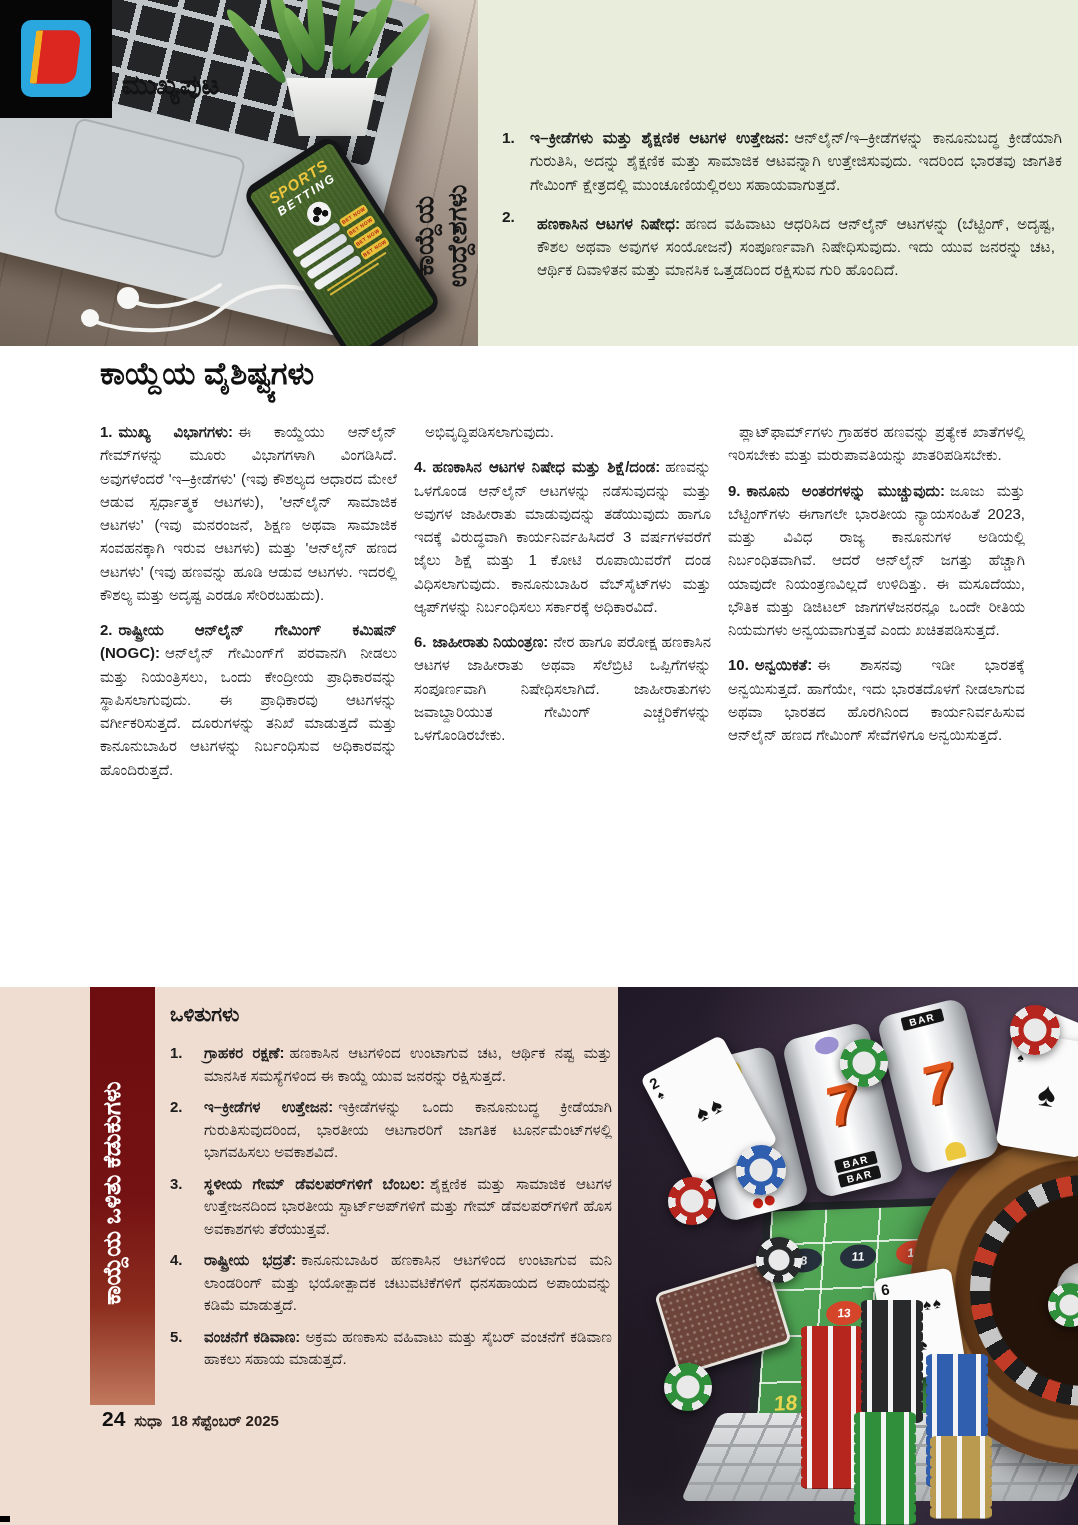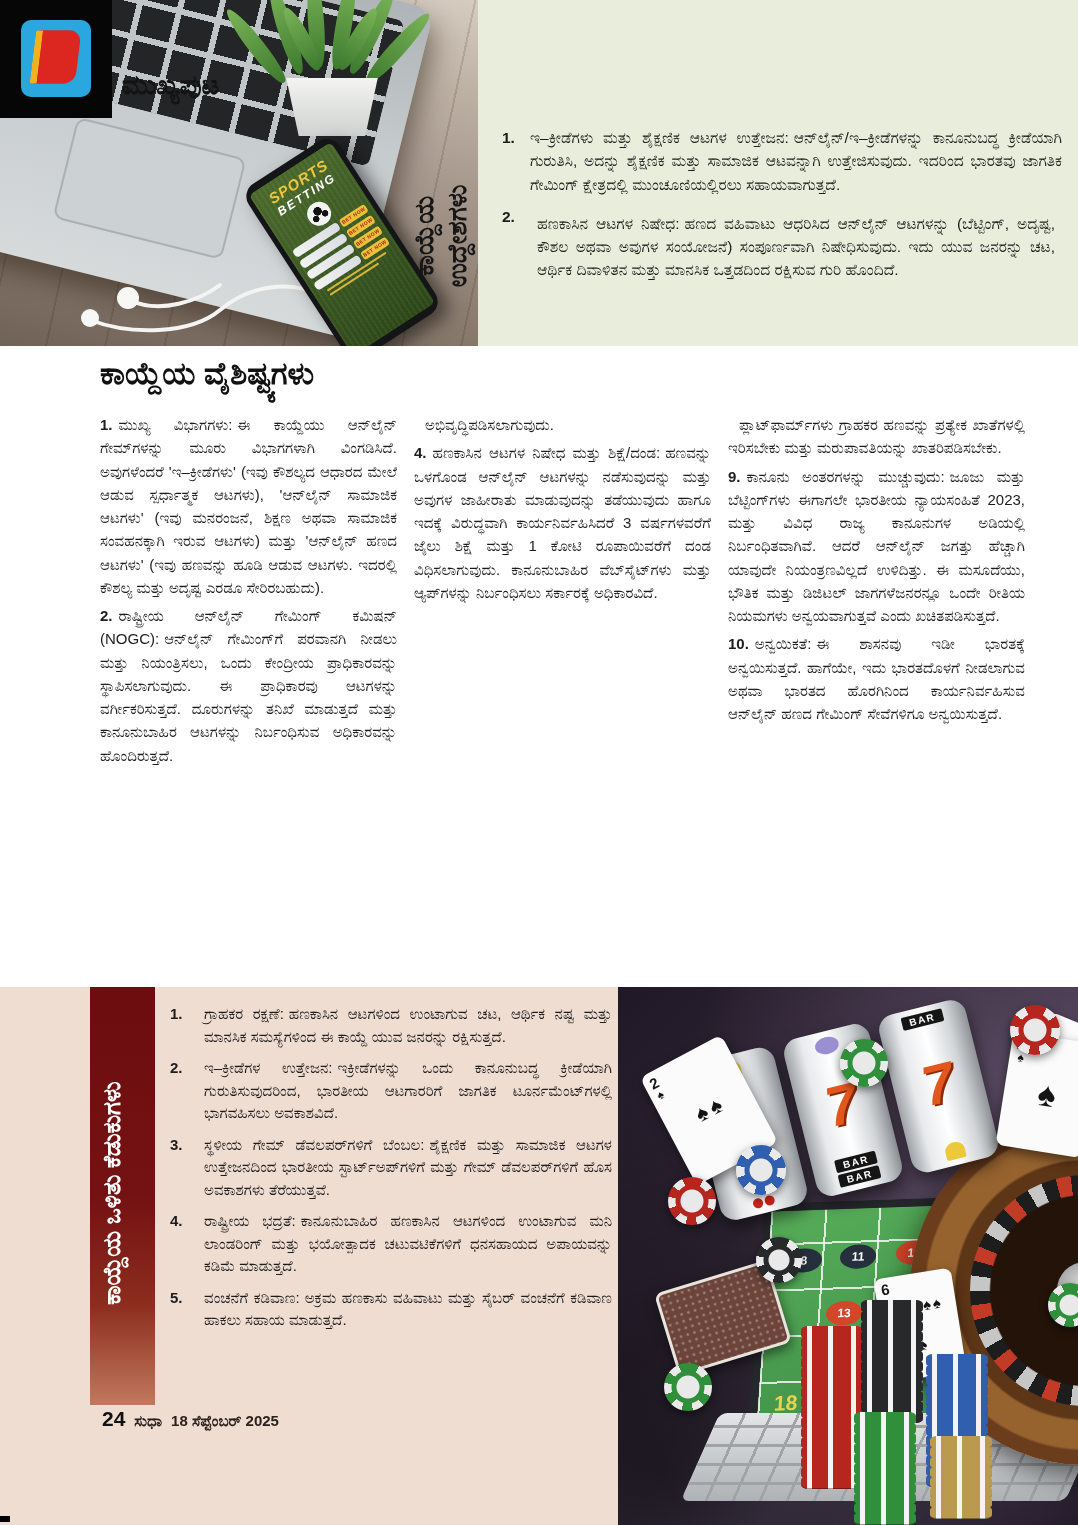--- a/index.html
+++ b/index.html
@@ -46,28 +46,28 @@
   .logo-box{position:absolute;left:0;top:0;width:112px;height:118px;background:#060606;}
   .logo-blue{position:absolute;left:21px;top:20px;width:70px;height:77px;background:#2ba7e0;border-radius:10px;}
   .logo-book{position:absolute;left:12px;top:10px;width:38px;height:54px;background:#dc2620;
     border-left:7px solid #f2b21f;border-radius:3px 12px 12px 3px;transform:rotate(7deg) skewY(-7deg);}
   .masthead{position:absolute;left:122px;top:70px;font-size:27px;font-weight:bold;color:#131313;}
   .v-title-top{position:absolute;left:408px;top:352px;transform:rotate(-90deg);transform-origin:0 0;
     width:232px;text-align:center;font-weight:bold;font-size:26px;line-height:1.25;color:#161616;}
   .objectives{position:absolute;left:502px;top:126px;width:560px;height:212px;overflow:hidden;}
   .obj-item{display:flex;gap:8px;margin-bottom:9px;font-size:15.5px;line-height:1.5;text-align:justify;}
   .obj-num{font-weight:bold;min-width:20px;}
-  .lead{font-weight:normal;margin-right:5px;}
+  .lead{font-weight:bold;margin-right:5px;}
 
   
   .article{position:absolute;left:0;top:346px;width:1078px;height:641px;background:#fff;}
   .a-title{position:absolute;left:100px;top:10px;font-size:31px;font-weight:bold;color:#111;margin:0;}
   .cols{position:absolute;left:100px;top:62px;width:925px;height:566px;display:flex;gap:17px;}
   .col{width:297px;height:566px;overflow:hidden;font-size:15px;line-height:1.55;text-align:justify;}
-  .col p{margin:5px 0 2px 0;}
+  .col p{margin:12px 0 2px 0;}
   .pnum{font-weight:bold;margin-right:6px;}
 
   
   .pros{position:absolute;left:0;top:987px;width:1078px;height:538px;background:#f0ddd2;}
   .maroon{position:absolute;left:90px;top:0;width:65px;height:418px;
     background:linear-gradient(180deg,#6d0d0f 0%,#741113 50%,#8c2d1e 76%,#c1795d 100%);}
   .v-title-bottom{position:absolute;left:8px;top:404px;transform:rotate(-90deg);transform-origin:0 0;
     width:396px;text-align:center;color:#fff;font-weight:bold;font-size:24px;white-space:nowrap;}
   .pros-body{position:absolute;left:170px;top:16px;width:442px;height:400px;overflow:hidden;}
   .pros-h{font-size:20px;font-weight:bold;margin:0 0 16px 0;color:#1a1a1a;}
@@ -233,40 +233,42 @@
           <p class="para"><b class="pnum">2.</b><b class="lead">ರಾಷ್ಟ್ರೀಯ ಆನ್‌ಲೈನ್ ಗೇಮಿಂಗ್ ಕಮಿಷನ್ (NOGC):</b><span>ಆನ್‌ಲೈನ್ ಗೇಮಿಂಗ್‌ಗೆ ಪರವಾನಗಿ ನೀಡಲು ಮತ್ತು ನಿಯಂತ್ರಿಸಲು, ಒಂದು ಕೇಂದ್ರೀಯ ಪ್ರಾಧಿಕಾರವನ್ನು ಸ್ಥಾಪಿಸಲಾಗುವುದು. ಈ ಪ್ರಾಧಿಕಾರವು ಆಟಗಳನ್ನು ವರ್ಗೀಕರಿಸುತ್ತದೆ. ದೂರುಗಳನ್ನು ತನಿಖೆ ಮಾಡುತ್ತದೆ ಮತ್ತು ಕಾನೂನುಬಾಹಿರ ಆಟಗಳನ್ನು ನಿರ್ಬಂಧಿಸುವ ಅಧಿಕಾರವನ್ನು ಹೊಂದಿರುತ್ತದೆ.</span></p>
 
         </div>
       <div class="col">
 
           <p class="para"><b class="pnum"></b><b class="lead"></b><span>ಅಭಿವೃದ್ಧಿಪಡಿಸಲಾಗುವುದು.</span></p>
 
           <p class="para"><b class="pnum">4.</b><b class="lead">ಹಣಕಾಸಿನ ಆಟಗಳ ನಿಷೇಧ ಮತ್ತು ಶಿಕ್ಷೆ/ದಂಡ:</b><span>ಹಣವನ್ನು ಒಳಗೊಂಡ ಆನ್‌ಲೈನ್ ಆಟಗಳನ್ನು ನಡೆಸುವುದನ್ನು ಮತ್ತು ಅವುಗಳ ಜಾಹೀರಾತು ಮಾಡುವುದನ್ನು ತಡೆಯುವುದು ಹಾಗೂ ಇದಕ್ಕೆ ವಿರುದ್ಧವಾಗಿ ಕಾರ್ಯನಿರ್ವಹಿಸಿದರೆ 3 ವರ್ಷಗಳವರೆಗೆ ಜೈಲು ಶಿಕ್ಷೆ ಮತ್ತು 1 ಕೋಟಿ ರೂಪಾಯಿವರೆಗೆ ದಂಡ ವಿಧಿಸಲಾಗುವುದು. ಕಾನೂನುಬಾಹಿರ ವೆಬ್‌ಸೈಟ್‌ಗಳು ಮತ್ತು ಆ್ಯಪ್‌ಗಳನ್ನು ನಿರ್ಬಂಧಿಸಲು ಸರ್ಕಾರಕ್ಕೆ ಅಧಿಕಾರವಿದೆ.</span></p>
 
 
+          <p class="para"><b class="pnum">6.</b><b class="lead">ಜಾಹೀರಾತು ನಿಯಂತ್ರಣ:</b><span>ನೇರ ಹಾಗೂ ಪರೋಕ್ಷ ಹಣಕಾಸಿನ ಆಟಗಳ ಜಾಹೀರಾತು ಅಥವಾ ಸೆಲೆಬ್ರಿಟಿ ಒಪ್ಪಿಗೆಗಳನ್ನು ಸಂಪೂರ್ಣವಾಗಿ ನಿಷೇಧಿಸಲಾಗಿದೆ. ಜಾಹೀರಾತುಗಳು ಜವಾಬ್ದಾರಿಯುತ ಗೇಮಿಂಗ್ ಎಚ್ಚರಿಕೆಗಳನ್ನು ಒಳಗೊಂಡಿರಬೇಕು.</span></p>
 
         </div>
       <div class="col">
 
           <p class="para"><b class="pnum"></b><b class="lead"></b><span>ಪ್ಲಾಟ್‌ಫಾರ್ಮ್‌ಗಳು ಗ್ರಾಹಕರ ಹಣವನ್ನು ಪ್ರತ್ಯೇಕ ಖಾತೆಗಳಲ್ಲಿ ಇರಿಸಬೇಕು ಮತ್ತು ಮರುಪಾವತಿಯನ್ನು ಖಾತರಿಪಡಿಸಬೇಕು.</span></p>
 
 
           <p class="para"><b class="pnum">9.</b><b class="lead">ಕಾನೂನು ಅಂತರಗಳನ್ನು ಮುಚ್ಚುವುದು:</b><span>ಜೂಜು ಮತ್ತು ಬೆಟ್ಟಿಂಗ್‌ಗಳು ಈಗಾಗಲೇ ಭಾರತೀಯ ನ್ಯಾಯಸಂಹಿತೆ 2023, ಮತ್ತು ವಿವಿಧ ರಾಜ್ಯ ಕಾನೂನುಗಳ ಅಡಿಯಲ್ಲಿ ನಿರ್ಬಂಧಿತವಾಗಿವೆ. ಆದರೆ ಆನ್‌ಲೈನ್ ಜಗತ್ತು ಹೆಚ್ಚಾಗಿ ಯಾವುದೇ ನಿಯಂತ್ರಣವಿಲ್ಲದೆ ಉಳಿದಿತ್ತು. ಈ ಮಸೂದೆಯು, ಭೌತಿಕ ಮತ್ತು ಡಿಜಿಟಲ್ ಜಾಗಗಳೆಜನರನ್ಲೂ ಒಂದೇ ರೀತಿಯ ನಿಯಮಗಳು ಅನ್ವಯವಾಗುತ್ತವೆ ಎಂದು ಖಚಿತಪಡಿಸುತ್ತದೆ.</span></p>
 
           <p class="para"><b class="pnum">10.</b><b class="lead">ಅನ್ವಯಿಕತೆ:</b><span>ಈ ಶಾಸನವು ಇಡೀ ಭಾರತಕ್ಕೆ ಅನ್ವಯಿಸುತ್ತದೆ. ಹಾಗೆಯೇ, ಇದು ಭಾರತದೊಳಗೆ ನೀಡಲಾಗುವ ಅಥವಾ ಭಾರತದ ಹೊರಗಿನಿಂದ ಕಾರ್ಯನಿರ್ವಹಿಸುವ ಆನ್‌ಲೈನ್ ಹಣದ ಗೇಮಿಂಗ್ ಸೇವೆಗಳಿಗೂ ಅನ್ವಯಿಸುತ್ತದೆ.</span></p>
         </div>
     </div>
   </section>
 
   <section class="pros">
     <div class="maroon">
       <div class="v-title-bottom">ಕಾಯ್ದೆಯ ಒಳಿತು ಕೆಡುಕುಗಳು</div>
     </div>
 
     <div class="pros-body">
+      <h2 class="pros-h">ಒಳಿತುಗಳು</h2>
       <div>
 
           <div class="pros-item">
             <span class="pros-num">1.</span>
             <div><b class="lead">ಗ್ರಾಹಕರ ರಕ್ಷಣೆ:</b><span>ಹಣಕಾಸಿನ ಆಟಗಳಿಂದ ಉಂಟಾಗುವ ಚಟ, ಆರ್ಥಿಕ ನಷ್ಟ ಮತ್ತು ಮಾನಸಿಕ ಸಮಸ್ಯೆಗಳಿಂದ ಈ ಕಾಯ್ದೆ ಯುವ ಜನರನ್ನು ರಕ್ಷಿಸುತ್ತದೆ.</span></div>
           </div>
 
           <div class="pros-item">
             <span class="pros-num">2.</span>
             <div><b class="lead">ಇ–ಕ್ರೀಡೆಗಳ ಉತ್ತೇಜನ:</b><span>ಇಕ್ರೀಡೆಗಳನ್ನು ಒಂದು ಕಾನೂನುಬದ್ಧ ಕ್ರೀಡೆಯಾಗಿ ಗುರುತಿಸುವುದರಿಂದ, ಭಾರತೀಯ ಆಟಗಾರರಿಗೆ ಜಾಗತಿಕ ಟೂರ್ನಮೆಂಟ್‌ಗಳಲ್ಲಿ ಭಾಗವಹಿಸಲು ಅವಕಾಶವಿದೆ.</span></div>

